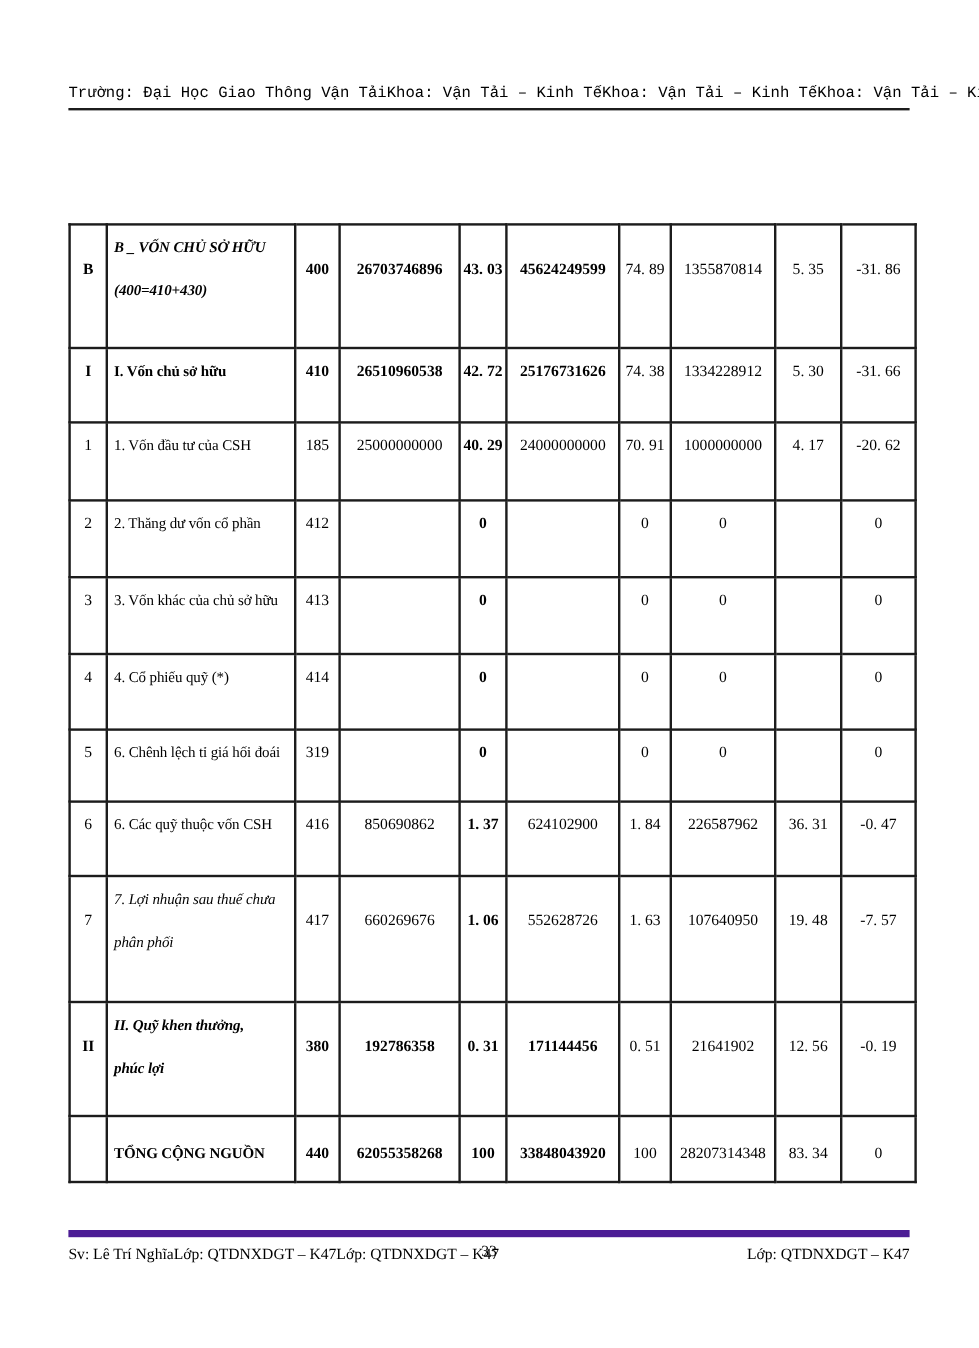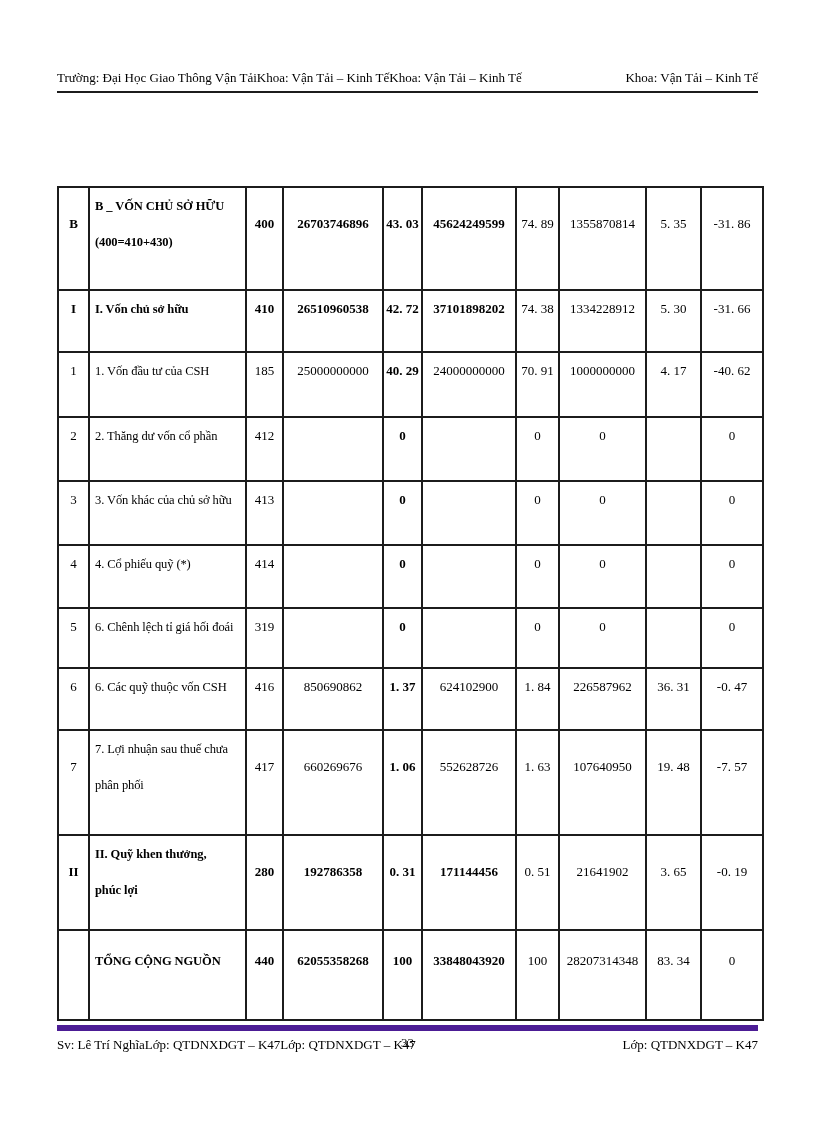--- a/index.html
+++ b/index.html
@@ -19,20 +19,21 @@
 
   
   .page-header {
     position: absolute;
     left: 57px; top: 70px; width: 701px;
     display: flex; justify-content: space-between; align-items: flex-end;
     border-bottom: 2px solid #1c1c1c;
     padding-bottom: 5px;
     font-size: 13px;
     white-space: nowrap;
+    font-family: Liberation Mono, monospace;
   }
 
   
   table.doc {
     position: absolute;
     left: 57px; top: 186px;
     width: 705px;
     border-collapse: collapse;
     table-layout: fixed;
     font-size: 13px;
@@ -45,35 +46,35 @@
     text-align: center;
     overflow: hidden;
   }
   table.doc td.lbl {
     text-align: left;
     padding-left: 5px;
     font-size: 12.5px;
     letter-spacing: -0.1px;
     white-space: nowrap;
   }
-  table.doc td.lbl.wrap { white-space: normal; }
+  table.doc td.lbl.wrap { white-space: normal; font-style: italic; }
   table.doc td.b { font-weight: bold; }
 
   
   table.doc tr:nth-child(1)  { height: 103px; }
   table.doc tr:nth-child(2)  { height: 62px; }
   table.doc tr:nth-child(3)  { height: 65px; }
   table.doc tr:nth-child(4)  { height: 64px; }
   table.doc tr:nth-child(5)  { height: 64px; }
   table.doc tr:nth-child(6)  { height: 63px; }
   table.doc tr:nth-child(7)  { height: 60px; }
   table.doc tr:nth-child(8)  { height: 62px; }
   table.doc tr:nth-child(9)  { height: 105px; }
   table.doc tr:nth-child(10) { height: 95px; }
-  table.doc tr:nth-child(11) { height: 90px; }
+  table.doc tr:nth-child(11) { height: 55px; }
 
   
   table.doc tr:nth-child(1)  td:not(.lbl),
   table.doc tr:nth-child(9)  td:not(.lbl),
   table.doc tr:nth-child(10) td:not(.lbl) { padding-top: 18px; }
   table.doc tr:nth-child(11) td { padding-top: 12px; }
 
   
   .page-footer {
     position: absolute;
@@ -128,37 +129,37 @@
           <td>1355870814</td>
           <td>5. 35</td>
           <td>-31. 86</td>
         </tr>
         <tr>
           <td class="b">I</td>
           <td class="lbl b">I. Vốn chủ sở hữu</td>
           <td class="b">410</td>
           <td class="b">26510960538</td>
           <td class="b">42. 72</td>
-          <td class="b">37101898202</td>
+          <td class="b">25176731626</td>
           <td>74. 38</td>
           <td>1334228912</td>
           <td>5. 30</td>
           <td>-31. 66</td>
         </tr>
         <tr>
           <td>1</td>
           <td class="lbl">1. Vốn đầu tư của CSH</td>
           <td>185</td>
           <td>25000000000</td>
           <td class="b">40. 29</td>
           <td>24000000000</td>
           <td>70. 91</td>
           <td>1000000000</td>
           <td>4. 17</td>
-          <td>-40. 62</td>
+          <td>-20. 62</td>
         </tr>
         <tr>
           <td>2</td>
           <td class="lbl">2. Thăng dư vốn cổ phần</td>
           <td>412</td>
           <td></td>
           <td class="b">0</td>
           <td></td>
           <td>0</td>
           <td>0</td>
@@ -221,27 +222,27 @@
           <td class="b">1. 06</td>
           <td>552628726</td>
           <td>1. 63</td>
           <td>107640950</td>
           <td>19. 48</td>
           <td>-7. 57</td>
         </tr>
         <tr>
           <td class="b">II</td>
           <td class="lbl b wrap">II. Quỹ khen thưởng,<br>phúc lợi</td>
-          <td class="b">280</td>
+          <td class="b">380</td>
           <td class="b">192786358</td>
           <td class="b">0. 31</td>
           <td class="b">171144456</td>
           <td>0. 51</td>
           <td>21641902</td>
-          <td>3. 65</td>
+          <td>12. 56</td>
           <td>-0. 19</td>
         </tr>
         <tr>
           <td></td>
           <td class="lbl b">TỔNG CỘNG NGUỒN</td>
           <td class="b">440</td>
           <td class="b">62055358268</td>
           <td class="b">100</td>
           <td class="b">33848043920</td>
           <td>100</td>

